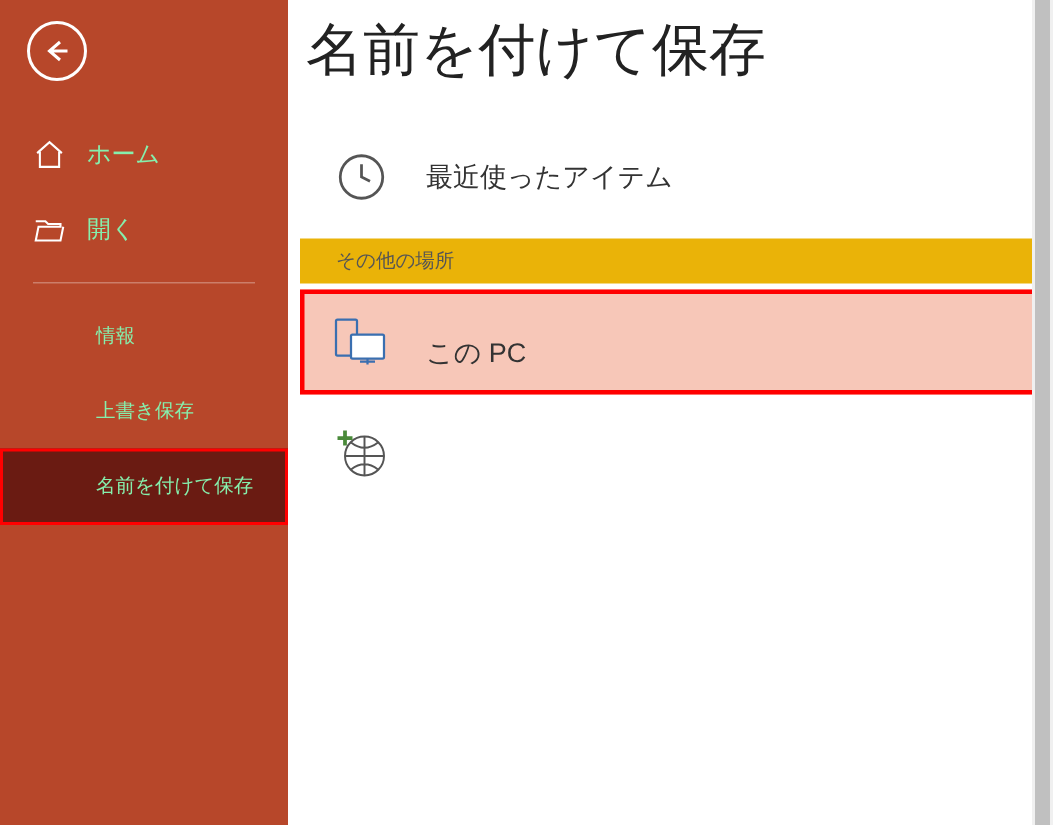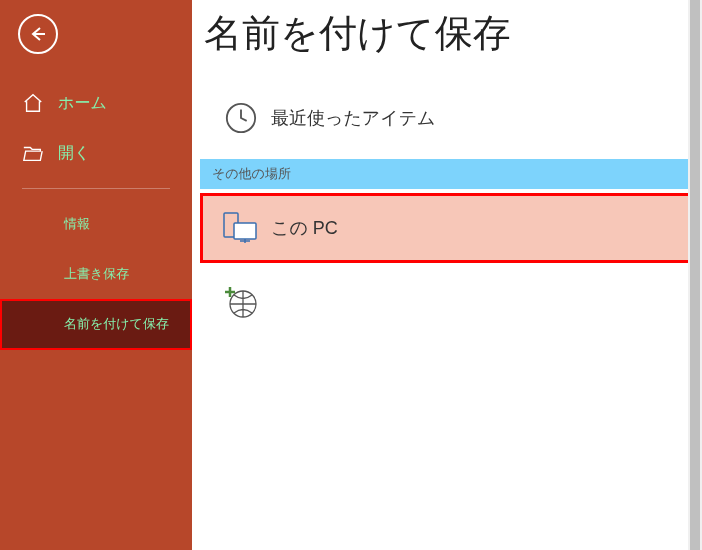--- a/index.html
+++ b/index.html
@@ -6,24 +6,24 @@
 body { width:702px; height:550px; display:flex; background:#fff; overflow:hidden; }
 .sidebar { width:192px; background:#b7472a; color:#86efac; display:flex; flex-direction:column; padding-top:14px; }
 .back-btn { width:40px; height:40px; border:2px solid #fff; border-radius:50%; margin-left:18px; margin-bottom:24px; display:flex; align-items:center; justify-content:center; cursor:pointer; }
 .nav-item { display:flex; align-items:center; padding:14px 22px; gap:14px; cursor:pointer; font-size:16px; }
 .nav-item .ico { width:22px; height:22px; display:flex; align-items:center; justify-content:center; flex-shrink:0; }
 .divider { height:1px; background:rgba(255,255,255,0.3); margin:10px 22px; }
 .sub-item { padding:16px 22px 16px 64px; font-size:13px; cursor:pointer; line-height:1.4; }
 .sub-item.active { background:#6a1b12; outline:2px solid #ff0000; outline-offset:-2px; }
 .main { flex:1; background:#fff; padding:8px 0 0 0; position:relative; }
 .title { font-size:38px; font-weight:400; padding-left:12px; margin-bottom:24px; color:#222; }
-.loc-item { display:flex; align-items:center; padding:16px 20px 16px 22px; gap:11px; cursor:pointer; font-size:18px; color:#333; }
+.loc-item { display:flex; align-items:center; padding:16px 20px 16px 22px; gap:24px; cursor:pointer; font-size:18px; color:#333; }
 .loc-item .loc-ico { width:38px; height:38px; display:flex; align-items:center; justify-content:center; color:#555; }
-.section-hdr { background:#7dd3fc; color:#555; font-size:13px; padding:6px 12px; margin:6px 0 0 8px; }
-.loc-item.selected { background:#f7c7b8; outline:3px solid #ff0000; outline-offset:-3px; margin:4px 8px 4px 8px; }
+.section-hdr { background:#eab308; color:#555; font-size:13px; padding:6px 24px; margin:6px 0 0 8px; }
+.loc-item.selected { background:#f7c7b8; outline:3px solid #ff0000; outline-offset:-3px; margin:4px 8px 4px 8px;align-items:flex-end; }
 .loc-item:not(.selected){ margin:0 8px; }
 svg { display:block; }
 .scrollbar { position:absolute; right:0; top:0; width:14px; height:100%; background:#f0f0f0; }
 .scrollbar .thumb { position:absolute; left:2px; width:10px; background:#c0c0c0; }
 </style>
 </head>
 <body>
 
 <div class="sidebar">
   <div class="back-btn">

